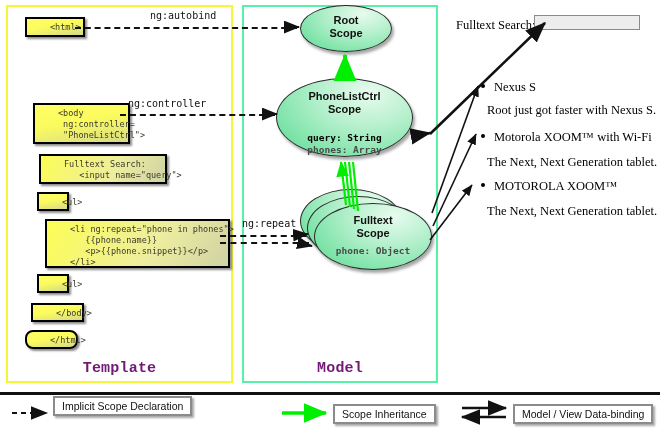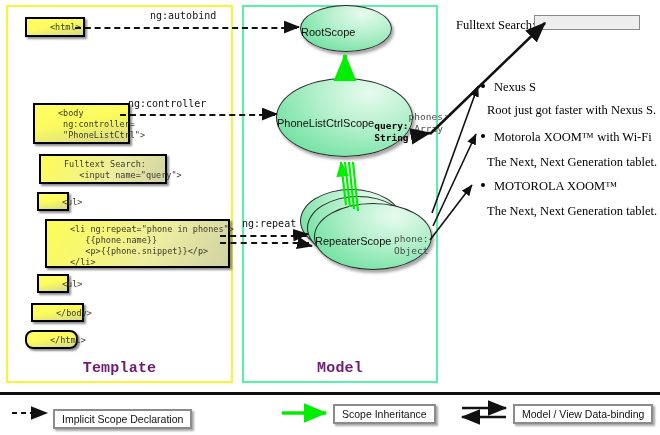--- a/index.html
+++ b/index.html
@@ -28,22 +28,22 @@
   .dashlabel{position:absolute;font-family:"DejaVu Sans Mono",monospace;
      font-size:10px;color:#111;white-space:nowrap;}
 
   
   #overlay{position:absolute;left:0;top:0;width:660px;height:435px;pointer-events:none;}
 
   
   .scope{position:absolute;border-radius:50%;border:1.5px solid #2a2a2a;
      background:radial-gradient(ellipse at 68% 18%, #e7fbee 0%, #b6f0cd 38%, #79e3a6 78%, #63d493 100%);
      box-shadow:2px 3px 3px rgba(0,0,0,.35);
-     display:flex;flex-direction:row;align-items:center;justify-content:flex-start;
-     text-align:center;box-sizing:border-box;}
+     display:flex;flex-direction:column;align-items:center;justify-content:flex-start;
+     text-align:center;box-sizing:border-box;font-weight:bold;}
   .scope .ttl{font-size:11px;color:#111;line-height:12.5px;font-family:"Liberation Sans",sans-serif;}
   .scope .prop{font-family:"DejaVu Sans Mono",monospace;font-size:9.5px;line-height:12px;color:#4a4a4a;}
   .scope .prop b{color:#000;}
   .ghost{position:absolute;border-radius:50%;border:1.5px solid #2a2a2a;
      background:radial-gradient(ellipse at 68% 18%, #e4fbec 0%, #b2efca 40%, #77e2a4 80%, #61d392 100%);
      box-shadow:2px 3px 3px rgba(0,0,0,.3);}
 
   
   .view-row{position:absolute;font-family:"Liberation Serif",serif;color:#000;}
   #view-search-label{left:456px;top:18px;font-size:12.5px;}
@@ -115,21 +115,21 @@
   <div class="scope" id="scope-ctrl" style="left:276px;top:78px;width:137px;height:79px;padding-top:11px;">
     <div class="ttl">PhoneListCtrl</div>
     <div class="ttl">Scope</div>
     <div class="prop" style="margin-top:17px;">
       <b>query: String</b>
     </div>
     <div class="prop">phones: Array</div>
   </div>
 
   <div class="scope" id="scope-repeater" style="left:314px;top:203px;width:118px;height:67px;padding-top:10px;">
-    <div class="ttl">Repeater</div>
+    <div class="ttl">Fulltext</div>
     <div class="ttl">Scope</div>
     <div class="prop" style="margin-top:6px;">phone: Object</div>
   </div>
 
   <div class="view-row" id="view-search-label">Fulltext Search:</div>
   <input id="view-search-input" type="text" placeholder="" style="">
 
   <div class="bullet" style="left:494px;top:80px;">
     <span class="dot"></span>
     <span>Nexus S</span>
@@ -185,18 +185,18 @@
   <div id="legend">
     <div id="legend-topline"></div>
 
     <svg style="position:absolute;left:0;top:0;width:660px;height:43px;" viewBox="0 0 660 43">
       <line x1="12" y1="21" x2="47" y2="21" stroke="#111" stroke-width="2.2" stroke-dasharray="5,4" marker-end="url(#ah-black)"></line>
       <line x1="282" y1="21" x2="326" y2="21" stroke="#00ef00" stroke-width="3.4" marker-end="url(#ah-green)"></line>
       <line x1="462" y1="16" x2="506" y2="16" stroke="#111" stroke-width="2.4" marker-end="url(#ah-black)"></line>
       <line x1="506" y1="25" x2="462" y2="25" stroke="#111" stroke-width="2.4" marker-end="url(#ah-black)"></line>
     </svg>
 
-    <div class="legbox" style="left:53px;top:17px;">Implicit Scope Declaration</div>
+    <div class="legbox" style="left:53px;top:4px;">Implicit Scope Declaration</div>
     <div class="legbox" style="left:333px;top:12px;">Scope Inheritance</div>
     <div class="legbox" style="left:513px;top:12px;">Model / View Data-binding</div>
   </div>
 
 </div>
 
 </body></html>

